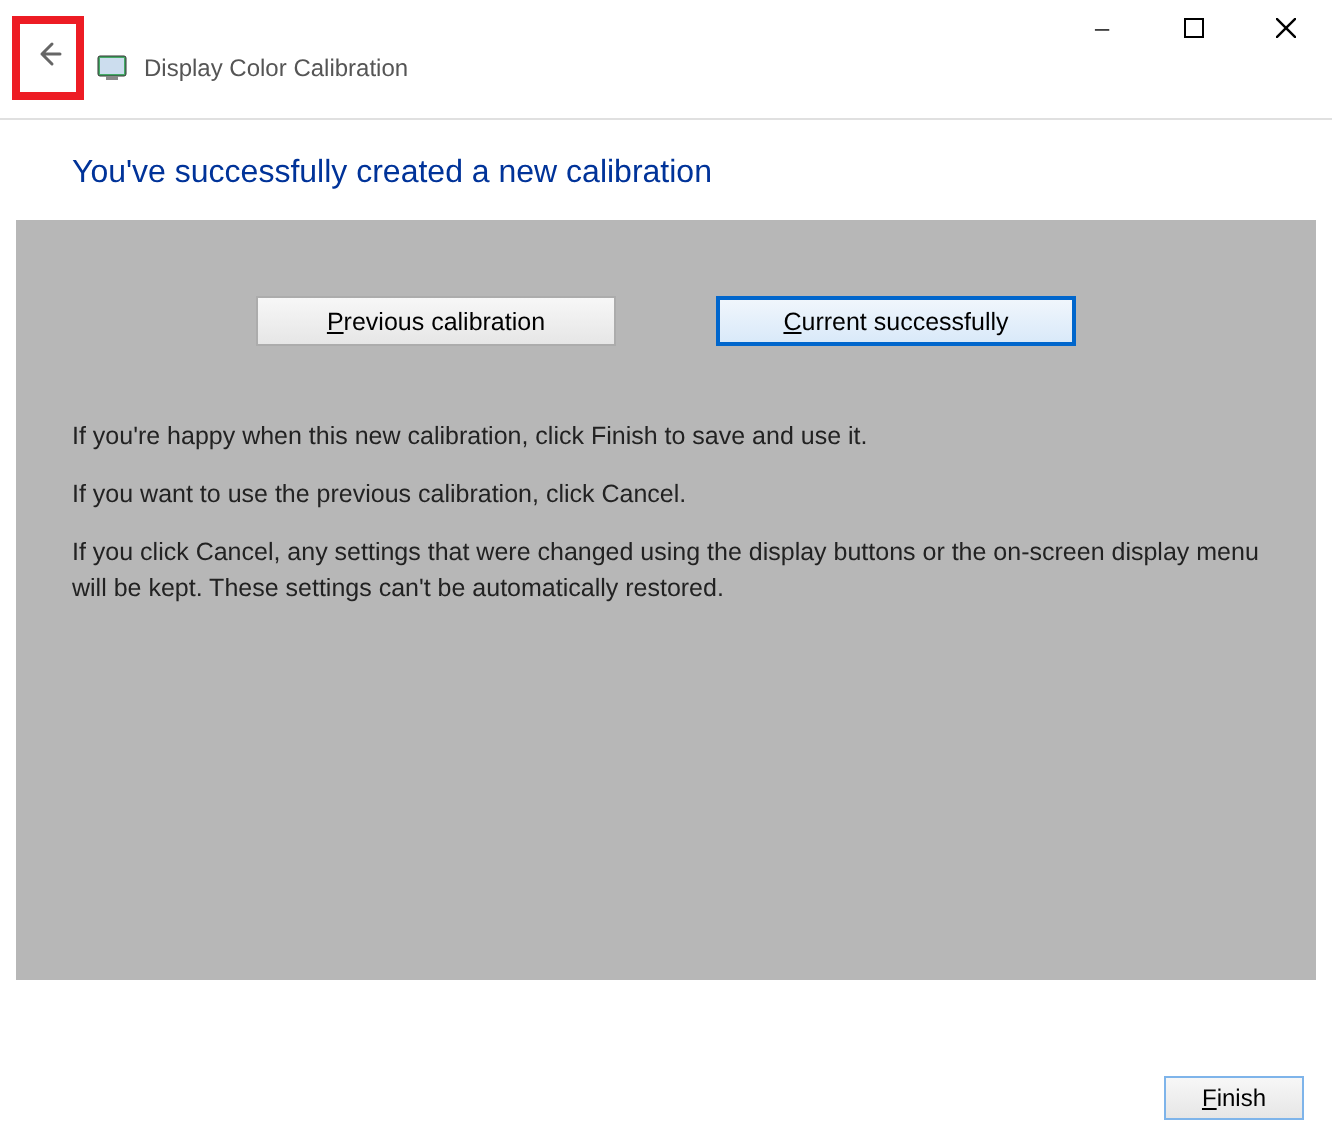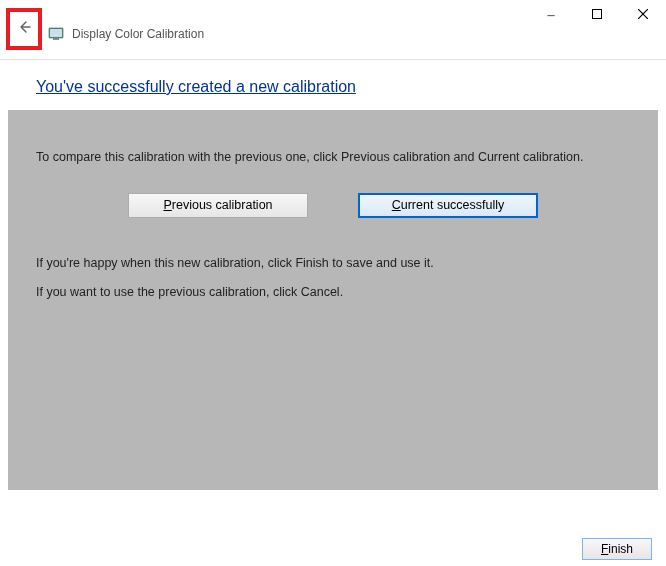--- a/index.html
+++ b/index.html
@@ -61,21 +61,20 @@
     }
     .app-title {
       color: #555;
       font-size: 12px;
     }
     .heading {
       color: #003399;
       font-size: 16px;
       font-weight: 400;
       padding: 18px 0 14px 36px;
-      text-decoration: underline;
     }
     .content-area {
       background: #b7b7b7;
       margin: 0 8px;
       padding: 38px 28px 18px 28px;
       height: 380px;
       color: #222;
       font-size: 12.5px;
       line-height: 1.5;
     }
@@ -176,35 +175,35 @@
         <rect x="2" y="3" width="12" height="8" fill="#cde"></rect>
         <rect x="5" y="12" width="6" height="2" fill="#888"></rect>
       </svg>
   </span>
   <span class="app-title">Display Color Calibration</span>
 </div>
 
 <div class="heading">You've successfully created a new calibration</div>
 
 <div class="content-area">
-  <div class="intro">To compare this calibration with the previous one, click Previous calibration and Current calibration.</div>
 
   <div class="btn-row">
     <button class="cal-btn">
         <span style="text-decoration:underline">P</span>
         <span>revious calibration</span>
       </button>
     <button class="cal-btn current">
         <span style="text-decoration:underline">C</span>
         <span>urrent successfully</span>
       </button>
   </div>
 
   <div class="para">If you're happy when this new calibration, click Finish to save and use it.</div>
   <div class="para">If you want to use the previous calibration, click Cancel.</div>
+  <div class="para">If you click Cancel, any settings that were changed using the display buttons or the on-screen display menu will be kept. These settings can't be automatically restored.</div>
 
 </div>
 
 <div class="footer">
   <button class="footer-btn primary">
       <span style="text-decoration:underline">F</span>
       <span>inish</span>
     </button>
 </div>
 

